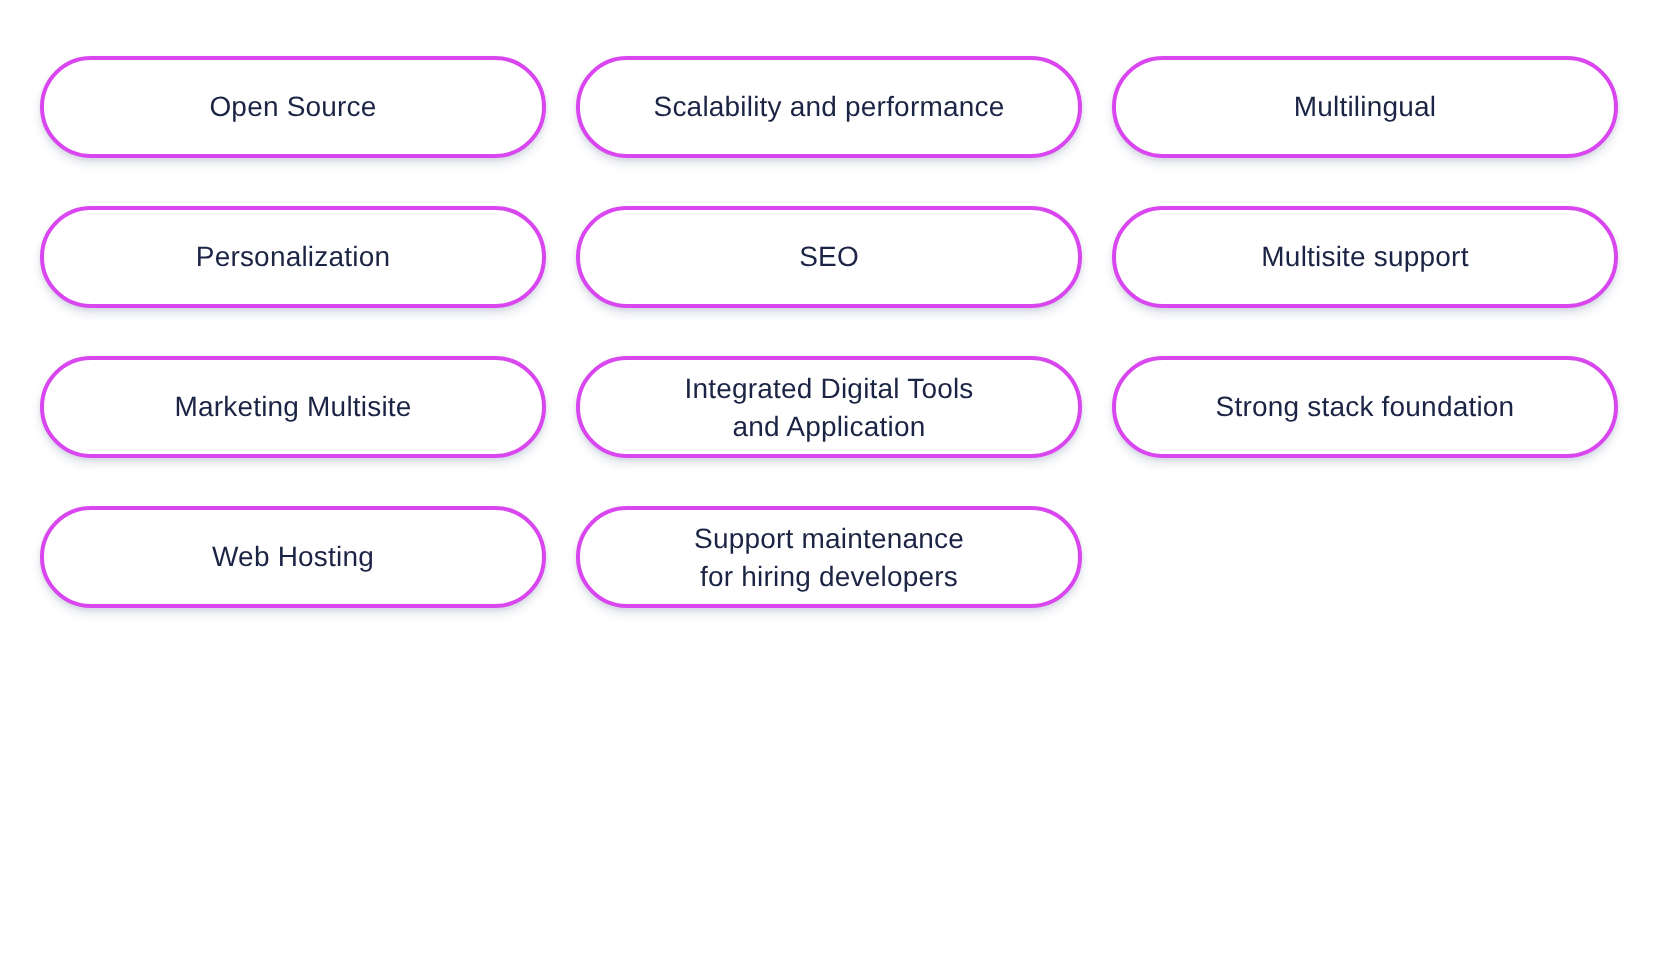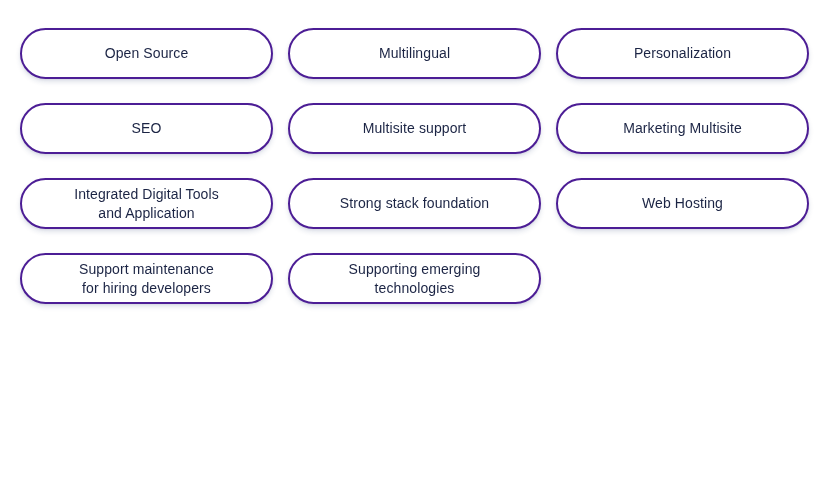--- a/index.html
+++ b/index.html
@@ -27,21 +27,21 @@
     row-gap: 24px;
     justify-content: start;
     align-content: start;
   }
 
   .pill {
     box-sizing: border-box;
     width: 253px;
     height: 51px;
     background: #ffffff;
-    border: 2px solid #4c1d95;
+    border: 2px solid #d946ef;
     border-radius: 26px;
     display: flex;
     align-items: center;
     justify-content: center;
     text-align: center;
     padding: 0 14px;
     box-shadow: 0 3px 5px rgba(23, 43, 99, 0.13),
                 0 1px 2px rgba(23, 43, 99, 0.08);
   }
 
@@ -59,20 +59,23 @@
 <body>
 
 <div id="feature-grid">
 
   <div class="pill">
     <span class="pill-label">Open Source</span>
   </div>
 
 
 
+  <div class="pill">
+    <span class="pill-label">Scalability and performance</span>
+  </div>
 
   <div class="pill">
     <span class="pill-label">Multilingual</span>
   </div>
 
 
   <div class="pill">
     <span class="pill-label">Personalization</span>
   </div>
 
@@ -102,18 +105,14 @@
   <div class="pill">
     <span class="pill-label">Web Hosting</span>
   </div>
 
 
   <div class="pill">
     <span class="pill-label">Support maintenance
 for hiring developers</span>
   </div>
 
-  <div class="pill">
-    <span class="pill-label">Supporting emerging
-technologies</span>
-  </div>
 
 </div>
 
 </body></html>

